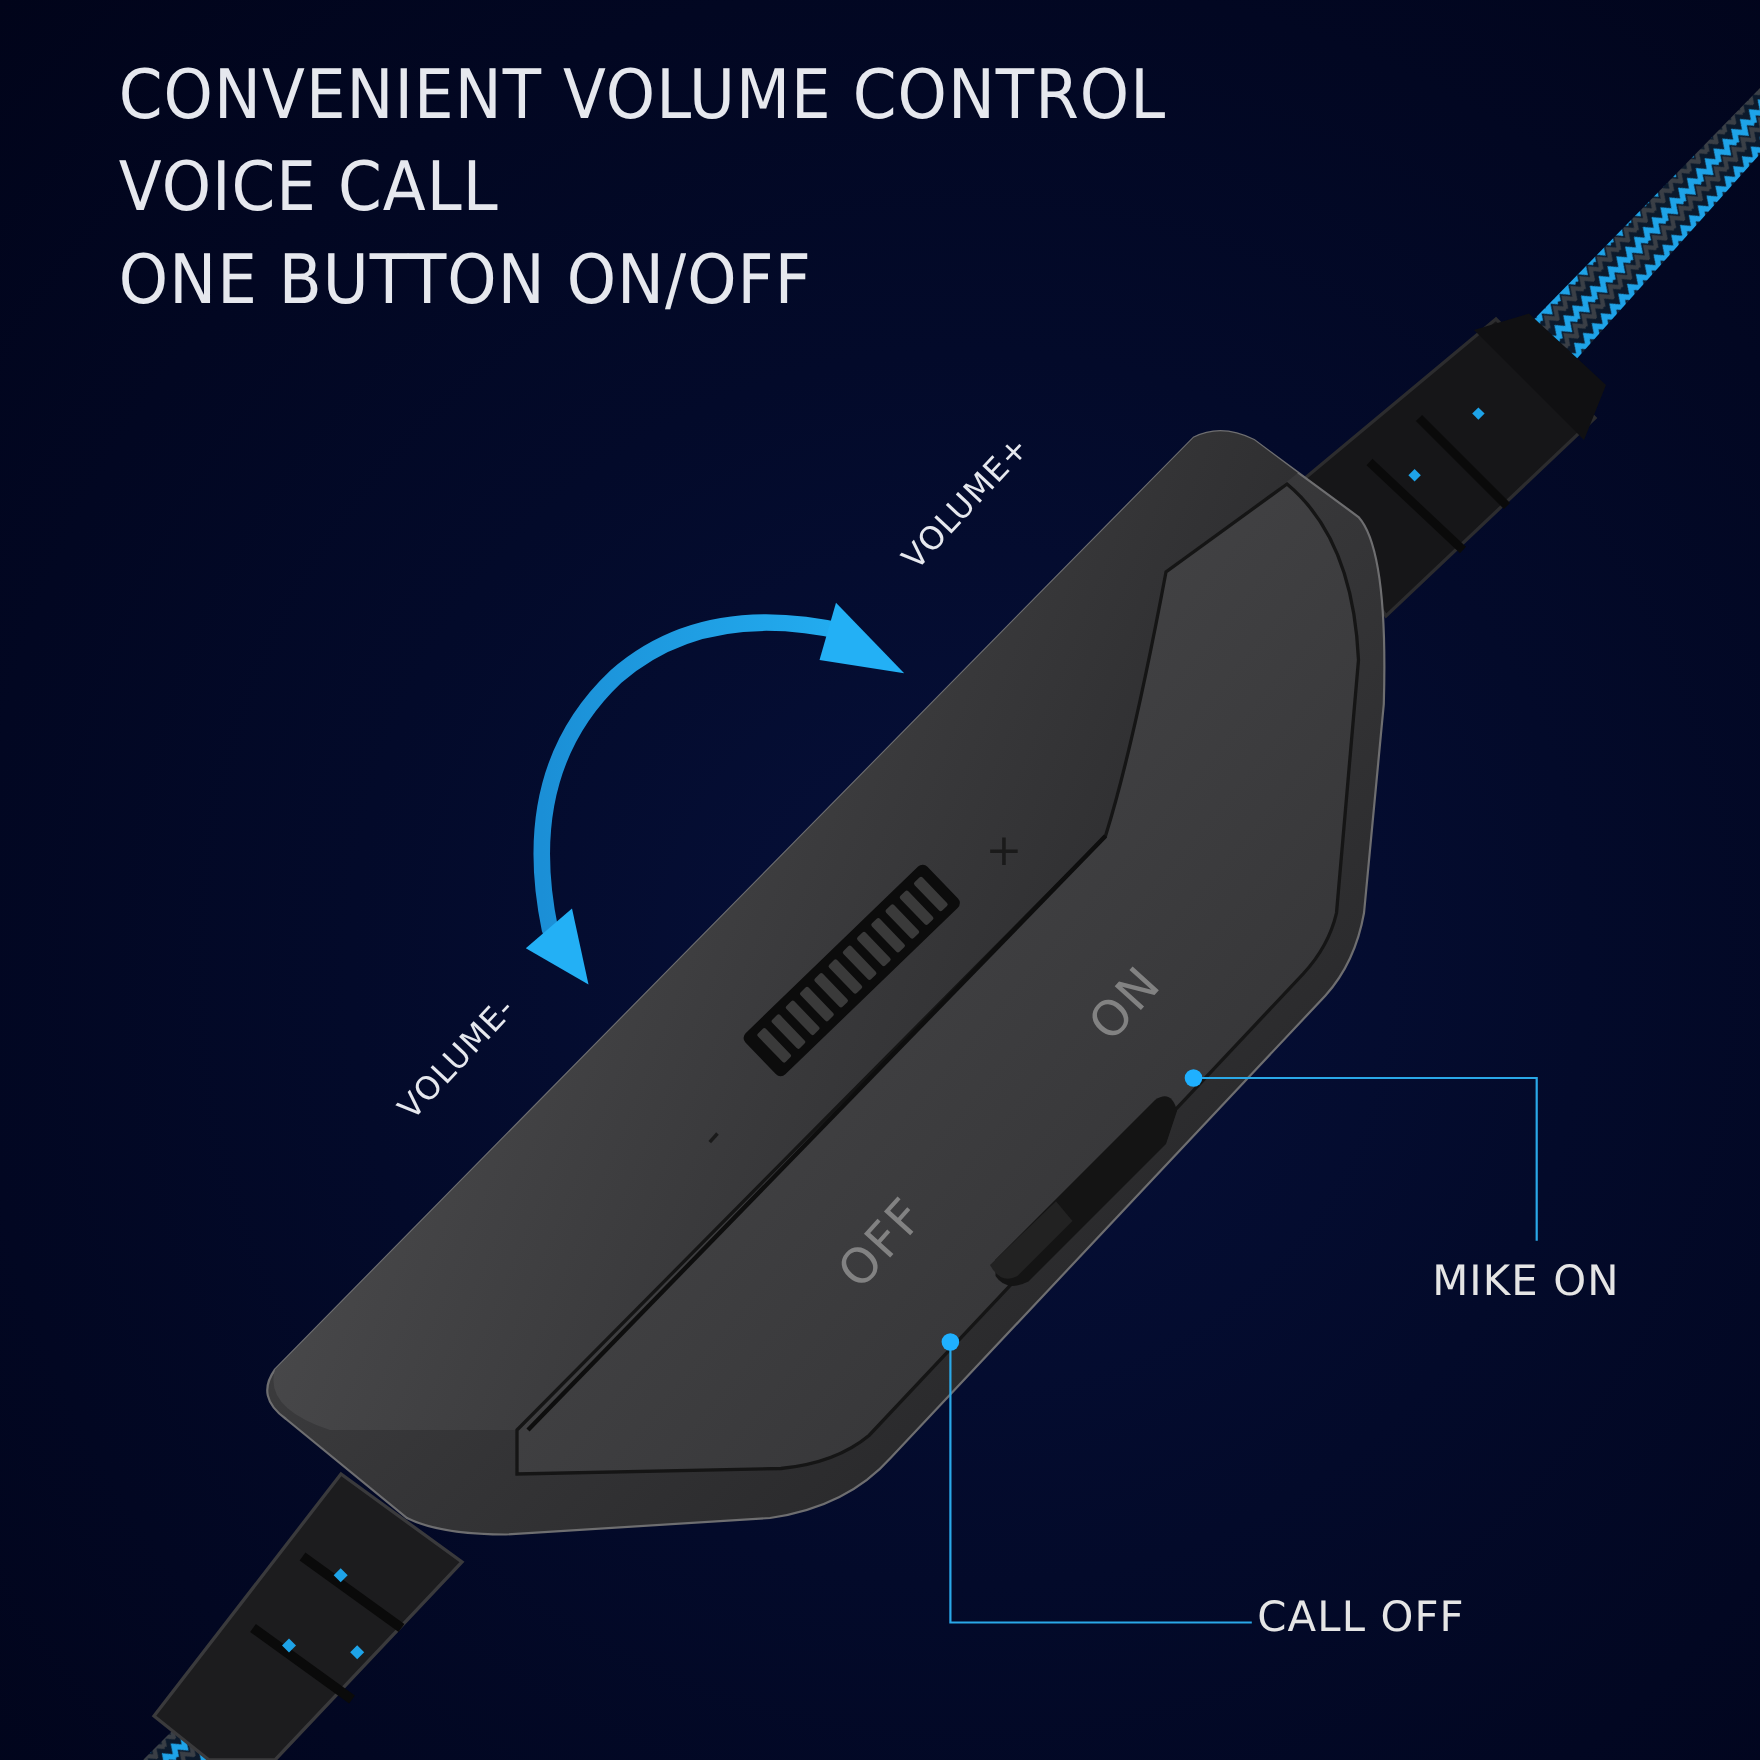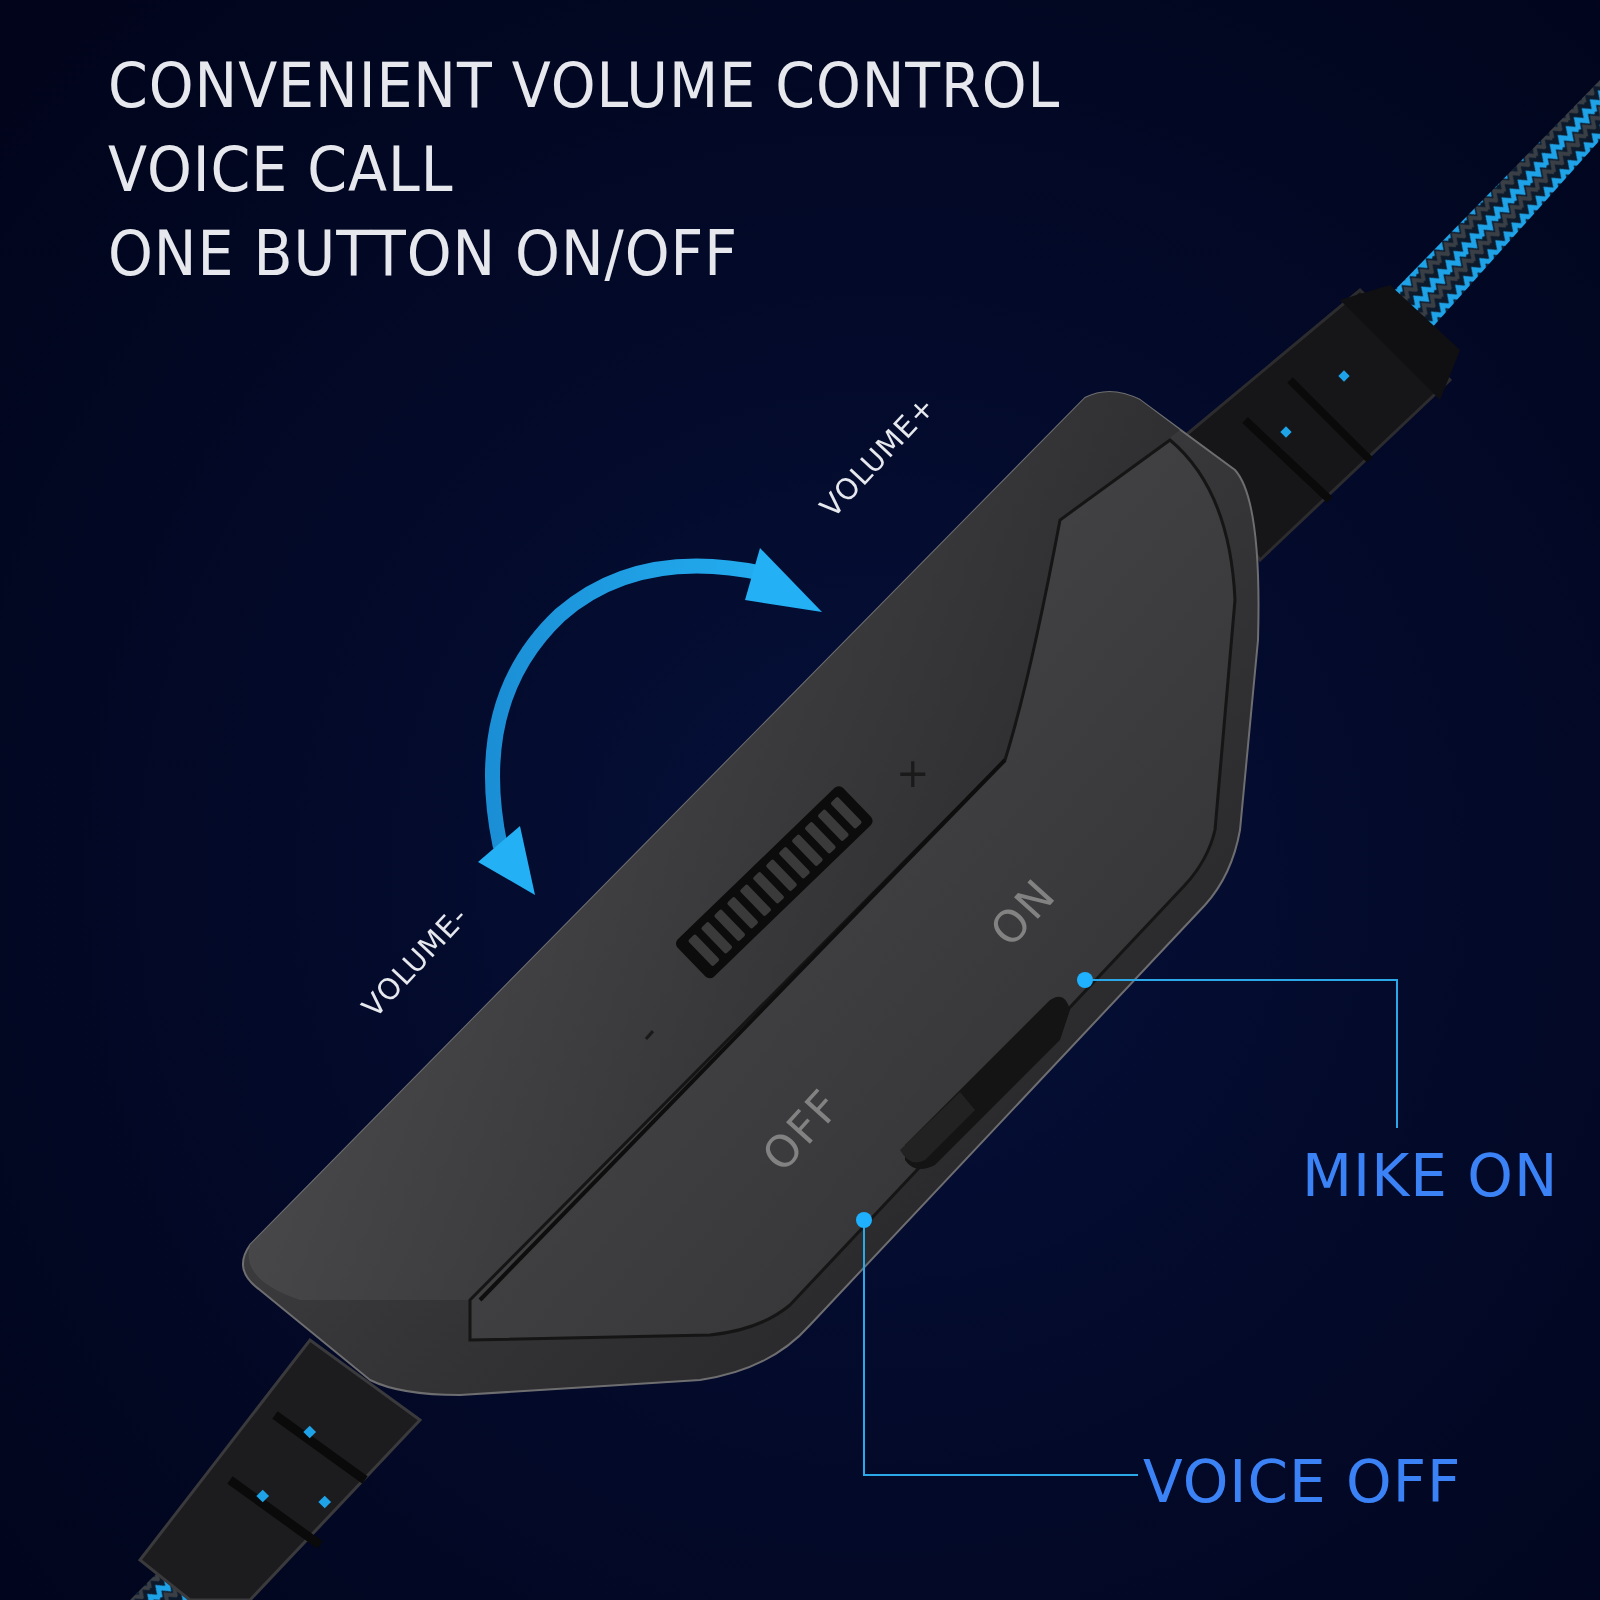--- a/index.html
+++ b/index.html
@@ -23,21 +23,21 @@
     }
     .headline div { white-space: nowrap; }
     .rot-label {
       position: absolute; color: #e6e8ee;
       font-size: 29px; letter-spacing: 1px; white-space: nowrap;
       transform-origin: left bottom;
     }
     .vol-plus { left: 838px; top: 490px; transform: rotate(-47deg); }
     .vol-minus { left: 380px; top: 990px; transform: rotate(-47deg); }
     .callout-label {
-      position: absolute; color: #3b82f6; font-size: 58px;
+      position: absolute; color: #e5e5e5; font-size: 38px;
       white-space: nowrap; letter-spacing: 1px;
     }
     .mike-on { left: 1302px; top: 1142px; }
     .mike-off { left: 1143px; top: 1448px; }
     .engraved {
       position: absolute; color: #9a9a9a; font-size: 44px;
       white-space: nowrap; letter-spacing: 2px; opacity: 0.75;
     }
     .on-text { left: 1018px; top: 905px; transform: rotate(-48deg); transform-origin: left bottom; }
     .off-text { left: 790px; top: 1130px; transform: rotate(-48deg); transform-origin: left bottom; }
@@ -158,13 +158,13 @@
 <div class="rot-label vol-plus">VOLUME+</div>
 <div class="rot-label vol-minus">VOLUME-</div>
 
 <div class="sign plus-sign">+</div>
 <div class="sign minus-sign">-</div>
 
 <div class="engraved on-text">ON</div>
 <div class="engraved off-text">OFF</div>
 
 <div class="callout-label mike-on">MIKE ON</div>
-<div class="callout-label mike-off">VOICE OFF</div>
+<div class="callout-label mike-off">CALL OFF</div>
 
 </body></html>

